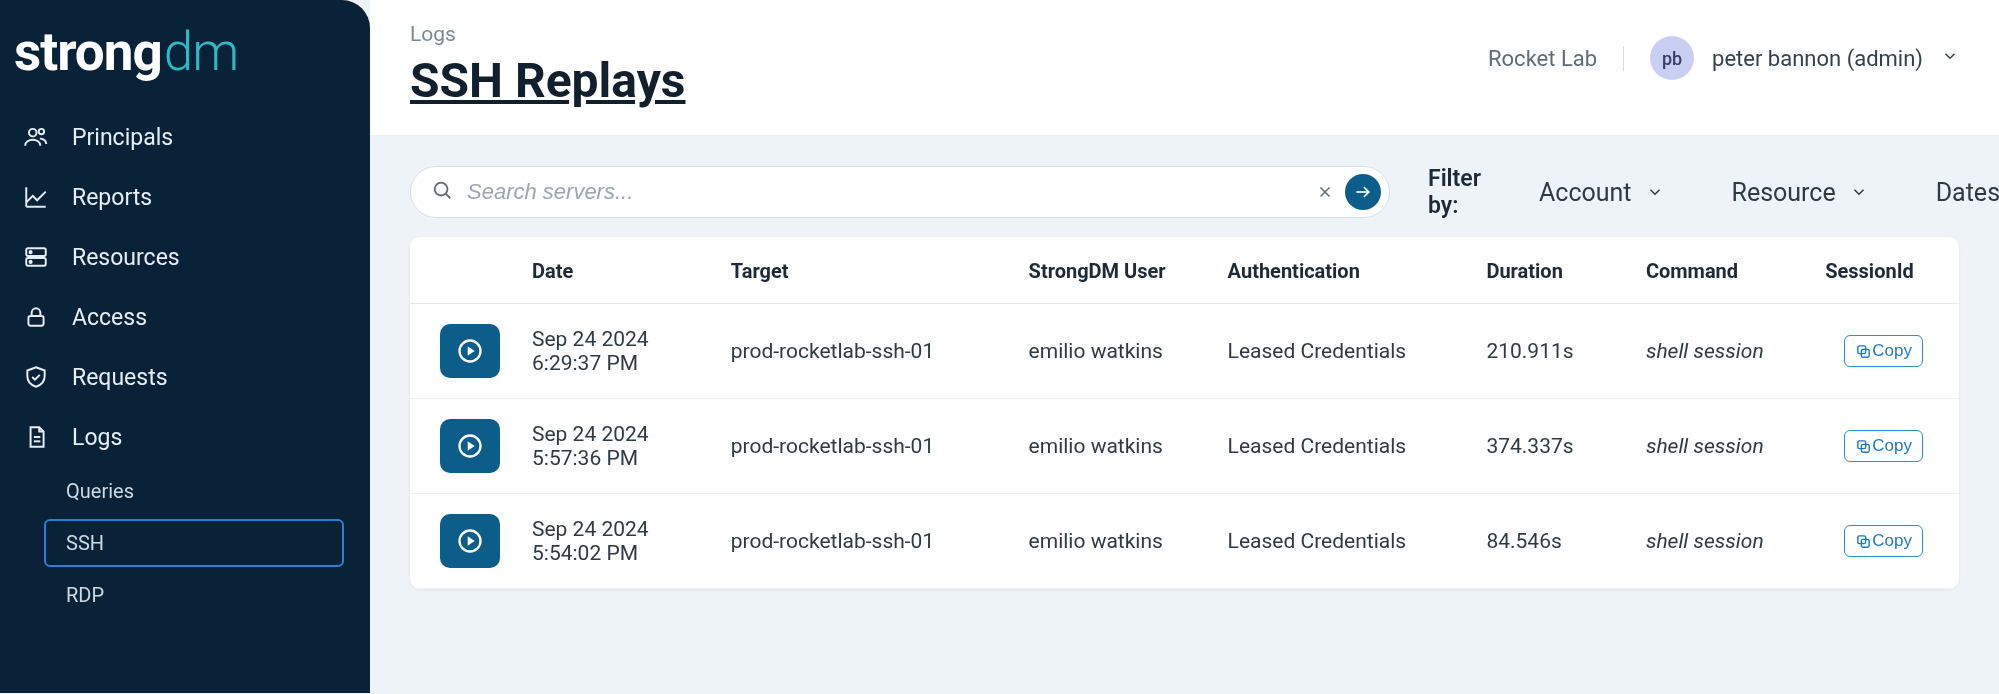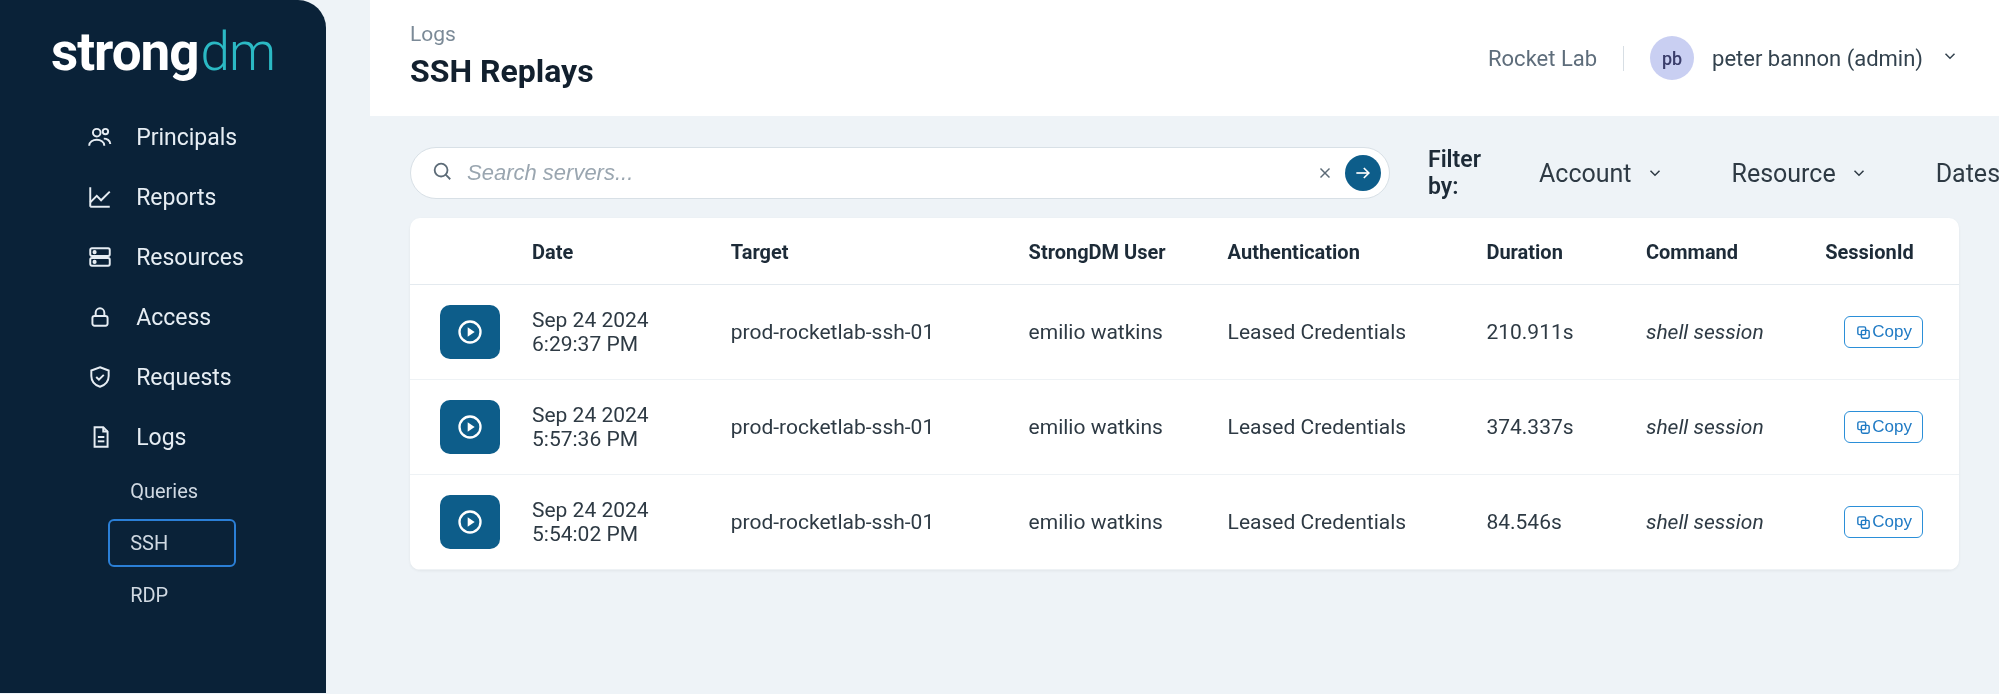--- a/index.html
+++ b/index.html
@@ -10,27 +10,26 @@
     width: 1999px;
     height: 694px;
     overflow: hidden;
     position: relative;
   }
 
   
   .sidebar {
     position: absolute;
     left: 0; top: 0; bottom: 1px;
-    width: 326px;
+    width: 370px;
     background: #0a2238;
     color: #e6edf3;
     display: flex;
     flex-direction: column;
     border-top-right-radius: 28px;
-    align-items: center;
   }
   .logo {
     display: flex;
     align-items: baseline;
     padding: 26px 14px 28px 14px;
     gap: 2px;
     letter-spacing: -1px;
   }
   .logo .strong { color: #fff; font-weight: 700; font-size: 53px; line-height: 1; }
   .logo .dm { color: #2bb9c4; font-weight: 300; font-size: 53px; line-height: 1; }
@@ -76,21 +75,21 @@
 
   .header {
     background: #fff;
     padding: 22px 40px 26px 40px;
     display: flex;
     align-items: flex-start;
     border-top-left-radius: 0;
   }
   .header-left { flex: 1; }
   .breadcrumb { color: #7b8a97; font-size: 21px; margin-bottom: 6px; }
-  .page-title { font-size: 32px; font-weight: 700; color: #12202e; }
+  .page-title { font-size: 48px; font-weight: 700; color: #12202e; text-decoration: underline; }
 
   .header-right {
     display: flex;
     align-items: center;
     gap: 26px;
     padding-top: 14px;
   }
   .org-name {
     color: #5e6d7b;
     font-size: 22px;

